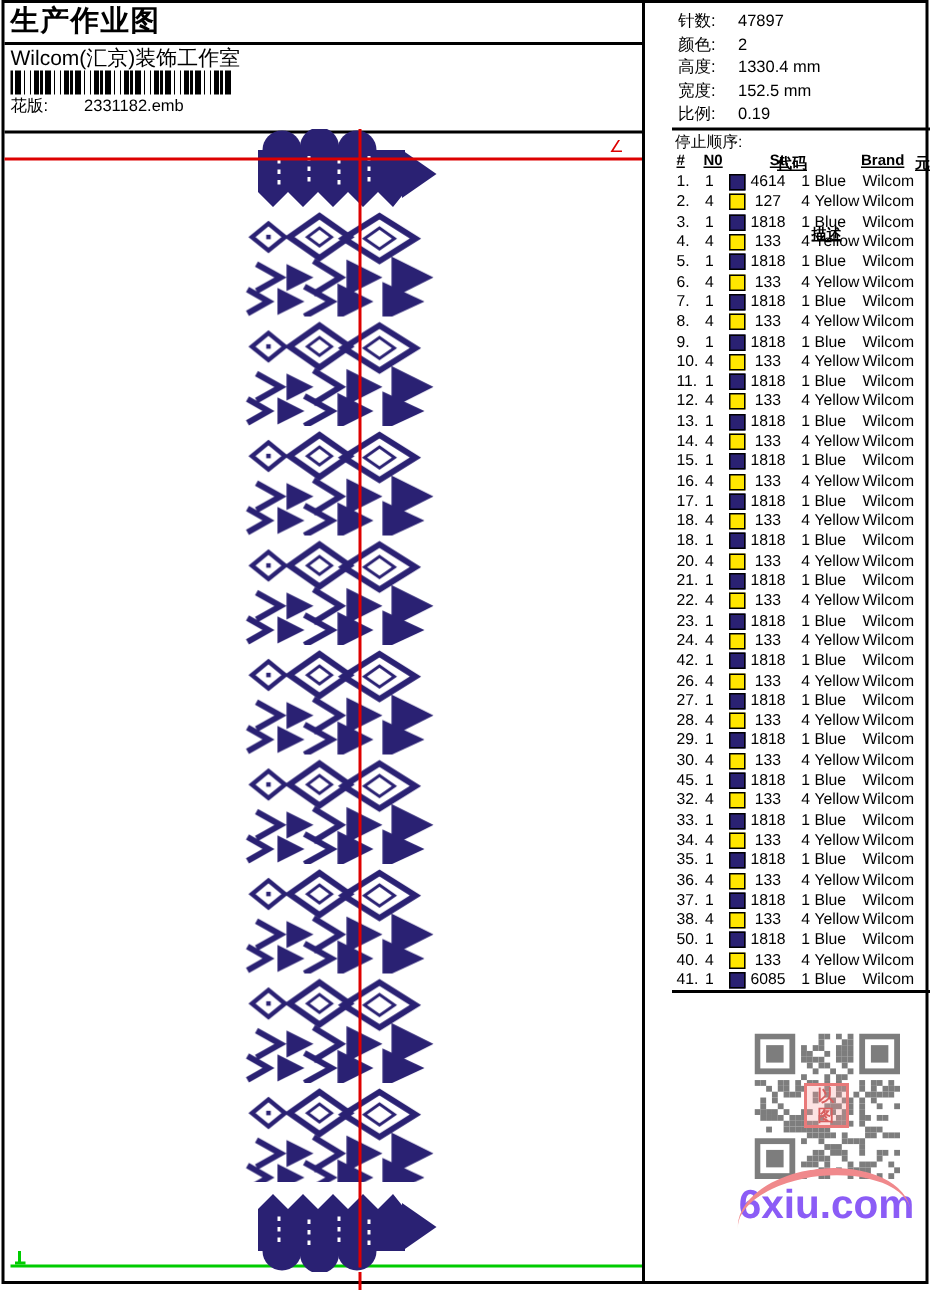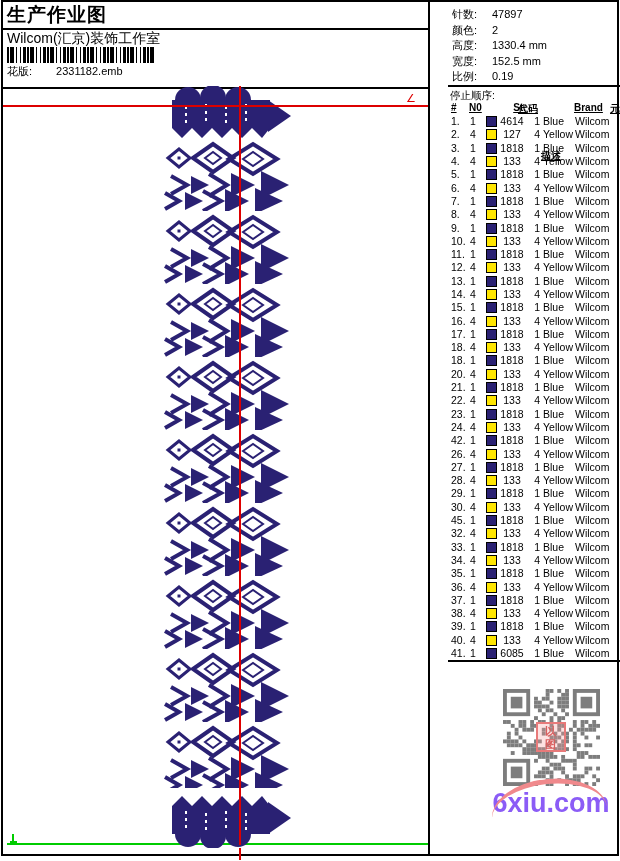--- a/index.html
+++ b/index.html
@@ -627,21 +627,21 @@
           <span class="c-sw">
             <i style="background: rgb(255, 230, 0);"></i>
           </span>
           <span class="c-st">133</span>
           <span class="c-code">4</span>
           <span class="c-desc">Yellow</span>
           <span class="c-brand">Wilcom</span>
           <span class="c-el"></span>
         </div>
         <div class="trow">
-          <span class="c-n">39.</span>
+          <span class="c-n">50.</span>
           <span class="c-n0">1</span>
           <span class="c-sw">
             <i style="background: rgb(42, 33, 115);"></i>
           </span>
           <span class="c-st">1818</span>
           <span class="c-code">1</span>
           <span class="c-desc">Blue</span>
           <span class="c-brand">Wilcom</span>
           <span class="c-el"></span>
         </div>

